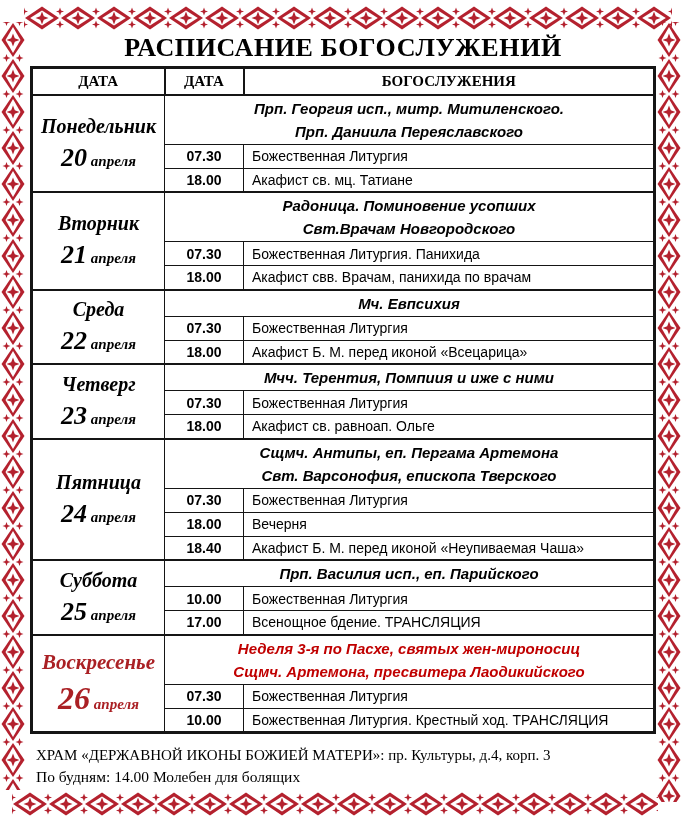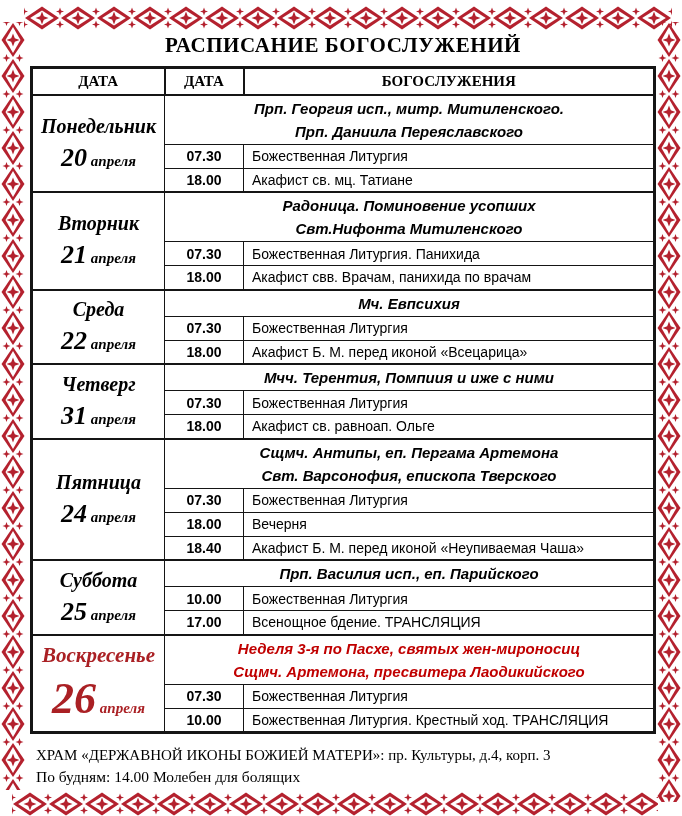--- a/index.html
+++ b/index.html
@@ -11,21 +11,21 @@
   *{margin:0;padding:0;box-sizing:border-box;}
   html,body{width:682px;height:816px;background:#fff;overflow:hidden;}
   body{font-family:"Liberation Serif",serif;position:relative;}
   .orn{position:absolute;pointer-events:none;}
   .orn-top{left:24px;top:6px;width:648px;height:24px;}
   .orn-bottom{left:12px;top:792px;width:646px;height:24px;}
   .orn-left{left:1px;top:22px;width:24px;height:768px;}
   .orn-right{left:657px;top:22px;width:24px;height:780px;}
   .page-title{
     position:absolute;left:30px;top:33px;width:626px;
-    text-align:center;font-weight:bold;font-size:21px;letter-spacing:.6px;
+    text-align:center;font-weight:bold;font-size:26px;letter-spacing:.6px;
     color:#000;font-family:"Liberation Serif",serif;
   }
   table.schedule{
     position:absolute;left:30px;top:66px;width:626px;
     border-collapse:collapse;table-layout:fixed;
     border:3px solid var(--line);
     background:#fff;
   }
   col.c-date{width:133px;}
   col.c-time{width:79px;}
@@ -38,21 +38,21 @@
   tr.block-start td{border-top:2.5px solid var(--line);}
   td.date-cell{
     text-align:center;padding:2px;
     font-family:Liberation Serif, serif;font-style:italic;font-weight:bold;color:#000;
   }
   .day-name{font-size:20px;line-height:1.25;}
   .date-line{font-size:15px;margin-top:4px;}
   .date-num{font-size:26px;}
   td.date-cell.red-date{color:var(--date-red);}
   td.date-cell.red-date .day-name{font-size:21px;}
-  td.date-cell.red-date .date-num{font-size:44px;}
+  td.date-cell.red-date .date-num{font-size:32px;}
   td.feast-cell{
     text-align:center;padding:1px 4px;height:26px;
     font-family:"Liberation Sans",sans-serif;font-weight:bold;font-style:italic;
     font-size:15px;color:#000;
   }
   .feast-line{line-height:23px;}
   td.feast-cell.red-feast{color:var(--feast-red);}
   td.time-cell{
     text-align:center;height:24px;
     font-family:"Liberation Sans",sans-serif;font-weight:bold;font-size:14px;color:#000;
@@ -140,21 +140,21 @@
         <td class="time-cell">18.00</td>
         <td class="service-cell">Акафист св. мц. Татиане</td>
       </tr>
       <tr class="block-start">
         <td class="date-cell" rowspan="3">
           <div class="day-name">Вторник</div>
           <div class="date-line"><span class="date-num">21</span><span class="date-month"> апреля</span></div>
         </td>
         <td class="feast-cell" colspan="2">
           <div class="feast-line">Радоница. Поминовение усопших</div>
-          <div class="feast-line">Свт.Нифонта Митиленского</div>
+          <div class="feast-line">Свт.Врачам Новгородского</div>
         </td>
       </tr>
       <tr>
         <td class="time-cell">07.30</td>
         <td class="service-cell">Божественная Литургия. Панихида</td>
       </tr>
       <tr>
         <td class="time-cell">18.00</td>
         <td class="service-cell">Акафист свв. Врачам, панихида по врачам</td>
       </tr>
@@ -171,21 +171,21 @@
         <td class="time-cell">07.30</td>
         <td class="service-cell">Божественная Литургия</td>
       </tr>
       <tr>
         <td class="time-cell">18.00</td>
         <td class="service-cell">Акафист Б. М. перед иконой «Всецарица»</td>
       </tr>
       <tr class="block-start">
         <td class="date-cell" rowspan="3">
           <div class="day-name">Четверг</div>
-          <div class="date-line"><span class="date-num">31</span><span class="date-month"> апреля</span></div>
+          <div class="date-line"><span class="date-num">23</span><span class="date-month"> апреля</span></div>
         </td>
         <td class="feast-cell" colspan="2">
           <div class="feast-line">Мчч. Терентия, Помпиия и иже с ними</div>
         </td>
       </tr>
       <tr>
         <td class="time-cell">07.30</td>
         <td class="service-cell">Божественная Литургия</td>
       </tr>
       <tr>

